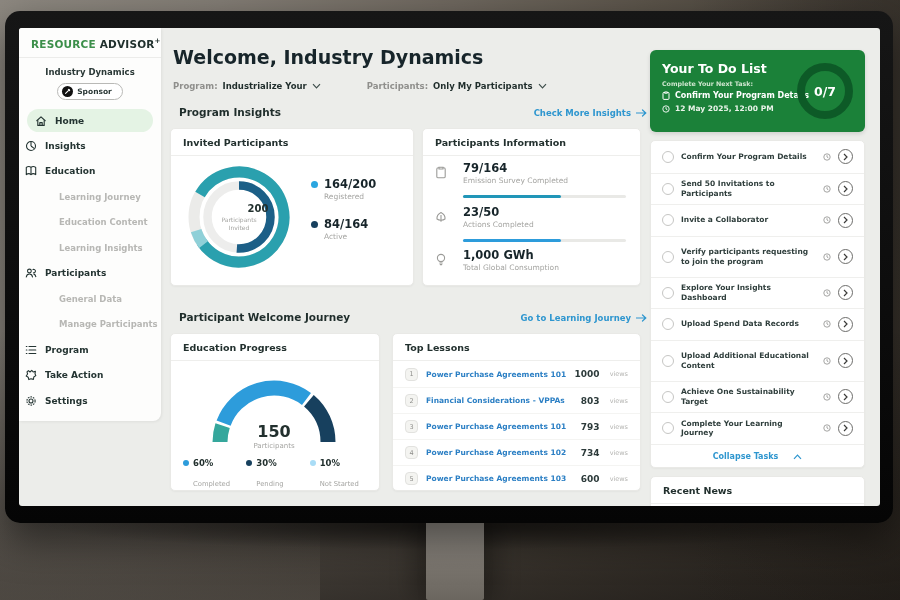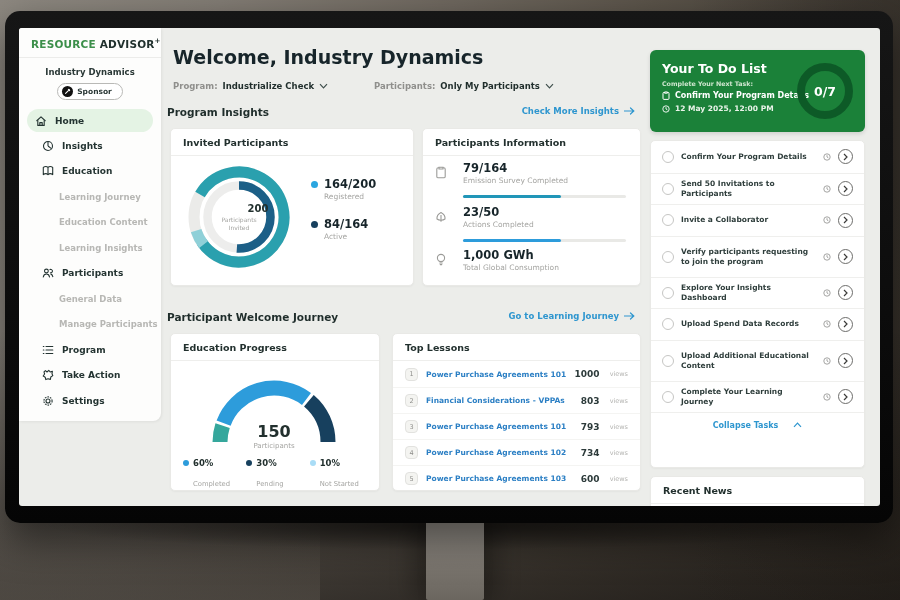--- a/index.html
+++ b/index.html
@@ -37,34 +37,34 @@
     border-bottom:1px solid #ececea; white-space:nowrap; }
   .brand .p1 { color:#3c8f4a; } .brand .p2 { color:#20302d; }
   .brand sup { font-size:7px; color:#20302d; }
   .org-name { text-align:center; font-size:8.5px; font-weight:bold; color:#2a3836; margin-top:9px; }
   .sponsor-pill { display:flex; align-items:center; gap:4px; width:max-content; margin:6px auto 0;
     border:1px solid #b9b9b6; border-radius:10px; padding:2px 10px 2px 4px; font-size:7.5px;
     font-weight:bold; color:#2a3836; background:#fff; }
   .sponsor-dot { width:11px; height:11px; border-radius:50%; background:#111; display:flex;
     align-items:center; justify-content:center; }
   .nav { position:absolute; top:80px; left:0; right:0; }
-  .nav-item { display:flex; align-items:center; gap:8px; height:25.5px; padding-left:23px;
+  .nav-item { display:flex; align-items:center; gap:8px; height:25.5px; padding-left:6px;
     font-size:9px; font-weight:bold; color:#243432; cursor:pointer; }
   .nav-item.sub { padding-left:40px; font-size:8.5px; font-weight:600; color:#b7b7b4; }
   .nav-item.active { margin:1px 8px; padding-left:8px; height:23px; background:#e4f3e4; border-radius:13px; }
   .nav-item svg { flex:0 0 auto; }
 
   
   .page-title { position:absolute; left:154px; top:18px; font-size:19px; font-weight:bold; color:#17252a; }
   .filters { position:absolute; left:154px; top:53px; display:flex; gap:46px; font-size:8.5px; align-items:center; }
   .filter { display:flex; align-items:center; gap:5px; cursor:pointer; }
   .filter .lab { color:#8f8f8c; font-weight:600; }
   .filter .val { color:#1f2d2b; font-weight:bold; }
 
-  .section-head { position:absolute; display:flex; justify-content:space-between; align-items:flex-start; width:468px; left:148px; }
+  .section-head { position:absolute; display:flex; justify-content:space-between; align-items:flex-end; width:468px; left:160px; }
   .sh-1 { top:78px; } .sh-2 { top:283px; }
   .section-head .st { font-size:10.5px; font-weight:bold; color:#1f2d2b; }
   .tlink { display:flex; align-items:center; gap:5px; font-size:8.5px; font-weight:bold; color:#2e96cf; cursor:pointer; }
 
   .card { position:absolute; background:#fff; border:1px solid #e9e9e6; border-radius:5px;
     box-shadow:0 1px 2px rgba(0,0,0,.04); }
   .card-h { padding:8px 12px 7px; font-size:9.5px; font-weight:bold; color:#22302e; border-bottom:1px solid #eeeeec; }
 
   .card-invited  { left:151px; top:100px; width:244px; height:158px; }
   .card-info     { left:403px; top:100px; width:219px; height:158px; }
@@ -230,21 +230,21 @@
             </svg>
         <span>Settings</span>
       </div>
     </div>
   </div>
 
   <div class="page-title">Welcome, Industry Dynamics</div>
   <div class="filters">
     <div class="filter">
       <span class="lab">Program:</span>
-      <span class="val">Industrialize Check</span>
+      <span class="val">Industrialize Your</span>
       <svg width="9" height="6" viewBox="0 0 9 6" fill="none" stroke="#40504d" stroke-width="1.2">
             <path d="M1 1.2 L4.5 4.8 L8 1.2"></path>
           </svg>
     </div>
     <div class="filter">
       <span class="lab">Participants:</span>
       <span class="val">Only My Participants</span>
       <svg width="9" height="6" viewBox="0 0 9 6" fill="none" stroke="#40504d" stroke-width="1.2">
             <path d="M1 1.2 L4.5 4.8 L8 1.2"></path>
           </svg>
@@ -541,20 +541,35 @@
             </svg>
           </span>
       <span class="todo-go">
             <svg width="5" height="8" viewBox="0 0 5 8" fill="none" stroke="#3c3c3a" stroke-width="1.2">
               <path d="M1 1 L4 4 L1 7"></path>
             </svg>
           </span>
     </div>
     <div class="todo-row h1">
       <span class="todo-check"></span>
+      <span class="todo-label">Achieve One Sustainability Target</span>
+      <span class="todo-clock">
+            <svg width="8" height="8" viewBox="0 0 8 8" fill="none" stroke="#9b9b98" stroke-width="0.9">
+              <circle cx="4" cy="4" r="3.2"></circle>
+              <path d="M4 2.2 V4 L5.4 4.9"></path>
+            </svg>
+          </span>
+      <span class="todo-go">
+            <svg width="5" height="8" viewBox="0 0 5 8" fill="none" stroke="#3c3c3a" stroke-width="1.2">
+              <path d="M1 1 L4 4 L1 7"></path>
+            </svg>
+          </span>
+    </div>
+    <div class="todo-row h1">
+      <span class="todo-check"></span>
       <span class="todo-label">Complete Your Learning Journey</span>
       <span class="todo-clock">
             <svg width="8" height="8" viewBox="0 0 8 8" fill="none" stroke="#9b9b98" stroke-width="0.9">
               <circle cx="4" cy="4" r="3.2"></circle>
               <path d="M4 2.2 V4 L5.4 4.9"></path>
             </svg>
           </span>
       <span class="todo-go">
             <svg width="5" height="8" viewBox="0 0 5 8" fill="none" stroke="#3c3c3a" stroke-width="1.2">
               <path d="M1 1 L4 4 L1 7"></path>

